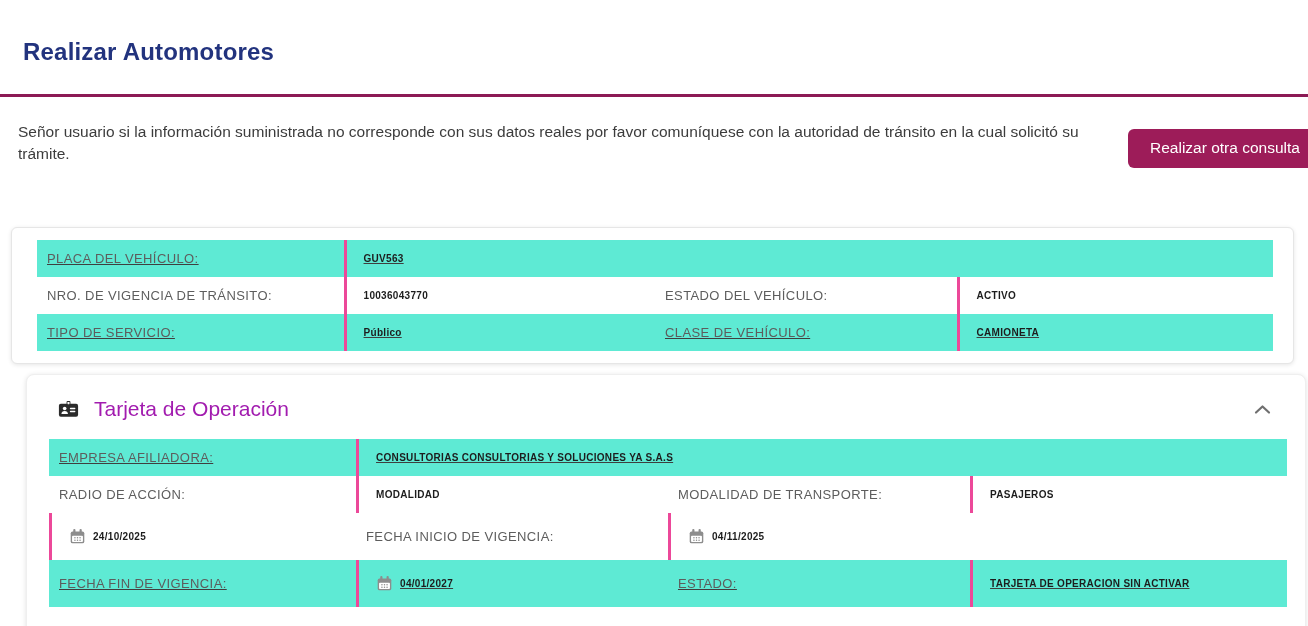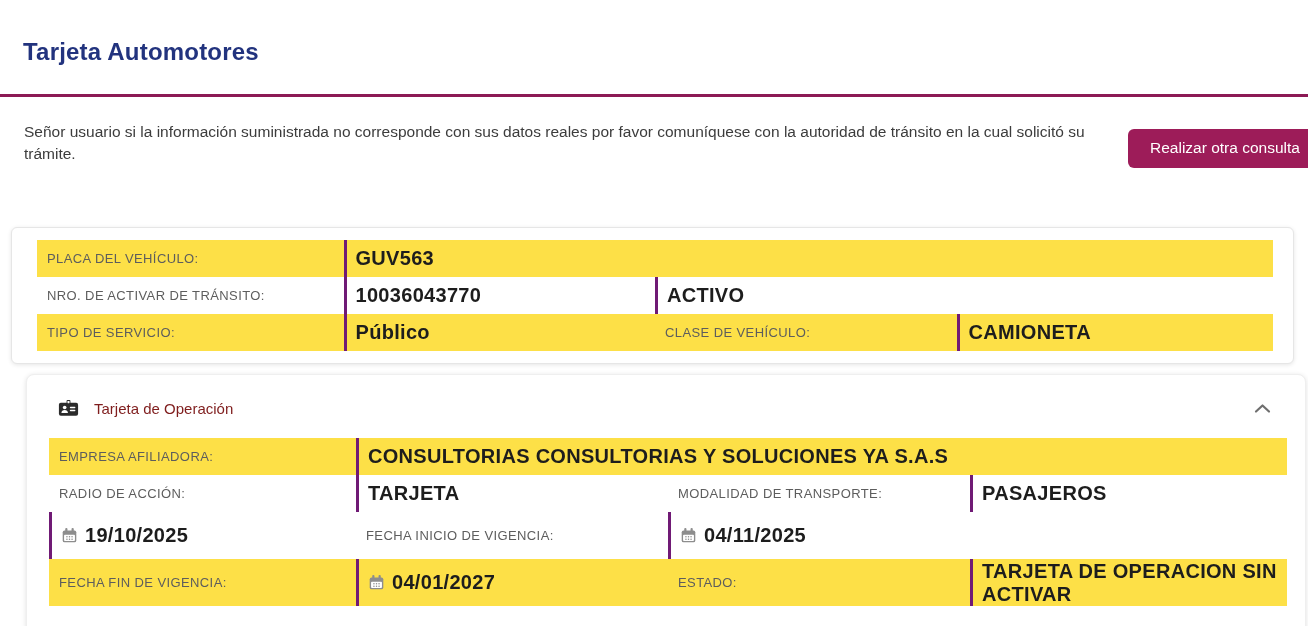--- a/index.html
+++ b/index.html
@@ -13,21 +13,21 @@
   }
   .page-header { padding:38px 0 0 23px; }
   .page-title {
     color:#22337e; font-size:24px; font-weight:700; letter-spacing:0.2px; margin:0;
   }
   .title-rule {
     height:3px; background:#8c1a55; border:none; margin:28px 0 0 0; width:100%;
   }
   .notice-row { position:relative; margin:24px 12px 0 12px; min-height:62px; }
   .notice-text {
-    font-size:15.5px; line-height:1.45; max-width:1075px; color:#3c3c3c; margin:12px;
+    font-size:15.5px; line-height:1.45; max-width:1075px; color:#3c3c3c; margin:6px;
   }
   .consult-button {
     position:absolute; left:1116px; top:8px;
     background:#9d1c59; color:#ffffff;
     font-family:"Liberation Sans", sans-serif;
     font-size:15.5px; padding:10px 22px 11px 22px;
     border:none; border-radius:6px; white-space:nowrap; cursor:pointer;
   }
   .card {
     background:#ffffff; border:1px solid #e6e6e6; border-radius:6px;
@@ -38,58 +38,59 @@
     margin:10px 0 0 26px; width:1280px;
     padding:14px 18px 28px 22px; border-radius:8px;
     box-shadow:0 1px 5px rgba(0,0,0,0.12); border:1px solid #efefef;
   }
   .row-grid {
     display:grid; grid-template-columns:24.8% 25.2% 24.4% 25.6%;
     min-height:37px; align-items:stretch;
   }
   .row-grid.full { grid-template-columns:24.8% 75.2%; }
   .row-tall { min-height:47px; }
-  .gray { background:#fde047; }
+  .gray { background:#5eead4;text-decoration:underline; }
   .cell-label {
     font-size:13px; color:#5d5d5d; letter-spacing:0.4px;
     padding-left:10px; display:flex; align-items:center;
   }
   .cell-value {
-    font-weight:700; font-size:20px; color:#1d1d1d; letter-spacing:0.3px;
-    border-left:3px solid #701a75; padding-left:9px;
+    font-weight:700; font-size:10px; color:#1d1d1d; letter-spacing:0.3px;
+    border-left:3px solid #ec4899; padding-left:17px;
     display:flex; align-items:center; gap:7px;
   }
   .section-header {
     display:flex; align-items:center; padding:8px 6px 18px 8px; cursor:pointer;
   }
-  .section-title { font-size:15px; color:#7f1d1d; margin-left:14px; }
+  .section-title { font-size:21px; color:#a21caf; margin-left:14px; }
   .chevron-wrap { margin-left:auto; margin-right:10px; display:flex; align-items:center; }
   .cal-icon { flex:0 0 auto; }
 </style>
 </head>
 <body>
 
 <div class="page-header">
-  <h1 class="page-title">Tarjeta Automotores</h1>
+  <h1 class="page-title">Realizar Automotores</h1>
 </div>
 <hr class="title-rule">
 
 <div class="notice-row">
   <p class="notice-text">Señor usuario si la información suministrada no corresponde con sus datos reales por favor comuníquese con la autoridad de tránsito en la cual solicitó su trámite.</p>
   <button class="consult-button">Realizar otra consulta</button>
 </div>
 
 <div class="card card1">
   <div class="row-grid full gray">
     <div class="cell-label">PLACA DEL VEHÍCULO:</div>
     <div class="cell-value">GUV563</div>
   </div>
   <div class="row-grid">
-    <div class="cell-label">NRO. DE ACTIVAR DE TRÁNSITO:</div>
+    <div class="cell-label">NRO. DE VIGENCIA DE TRÁNSITO:</div>
     <div class="cell-value">10036043770</div>
+    <div class="cell-label">ESTADO DEL VEHÍCULO:</div>
     <div class="cell-value">ACTIVO</div>
   </div>
   <div class="row-grid gray">
     <div class="cell-label">TIPO DE SERVICIO:</div>
     <div class="cell-value">Público</div>
     <div class="cell-label">CLASE DE VEHÍCULO:</div>
     <div class="cell-value">CAMIONETA</div>
   </div>
 </div>
 
@@ -114,21 +115,21 @@
     </span>
   </div>
 
   <div class="row-grid full gray">
     <div class="cell-label">EMPRESA AFILIADORA:</div>
     <div class="cell-value">CONSULTORIAS CONSULTORIAS Y SOLUCIONES YA S.A.S</div>
   </div>
 
   <div class="row-grid">
     <div class="cell-label">RADIO DE ACCIÓN:</div>
-    <div class="cell-value">TARJETA</div>
+    <div class="cell-value">MODALIDAD</div>
     <div class="cell-label">MODALIDAD DE TRANSPORTE:</div>
     <div class="cell-value">PASAJEROS</div>
   </div>
 
 
   <div class="row-grid row-tall">
     <div class="cell-value">
       <span class="cal-icon" style="display:flex;">
         <svg width="17" height="17" viewBox="0 0 20 20">
           <rect x="2" y="4" width="16" height="14" rx="2.2" fill="#8d8d8d"></rect>
@@ -136,21 +137,21 @@
           <rect x="5" y="1.2" width="2.6" height="4.4" rx="1.2" fill="#8d8d8d"></rect>
           <rect x="12.4" y="1.2" width="2.6" height="4.4" rx="1.2" fill="#8d8d8d"></rect>
           <circle cx="7" cy="11.5" r="0.9" fill="#8d8d8d"></circle>
             <circle cx="10" cy="11.5" r="0.9" fill="#8d8d8d"></circle>
             <circle cx="13" cy="11.5" r="0.9" fill="#8d8d8d"></circle>
           <circle cx="7" cy="14.3" r="0.9" fill="#8d8d8d"></circle>
             <circle cx="10" cy="14.3" r="0.9" fill="#8d8d8d"></circle>
             <circle cx="13" cy="14.3" r="0.9" fill="#8d8d8d"></circle>
         </svg>
       </span>
-      <span>19/10/2025</span>
+      <span>24/10/2025</span>
     </div>
     <div class="cell-label">FECHA INICIO DE VIGENCIA:</div>
     <div class="cell-value">
       <span class="cal-icon" style="display:flex;">
         <svg width="17" height="17" viewBox="0 0 20 20">
           <rect x="2" y="4" width="16" height="14" rx="2.2" fill="#8d8d8d"></rect>
           <rect x="3.6" y="9" width="12.8" height="7.4" rx="1" fill="#ffffff"></rect>
           <rect x="5" y="1.2" width="2.6" height="4.4" rx="1.2" fill="#8d8d8d"></rect>
           <rect x="12.4" y="1.2" width="2.6" height="4.4" rx="1.2" fill="#8d8d8d"></rect>
           <circle cx="7" cy="11.5" r="0.9" fill="#8d8d8d"></circle>

